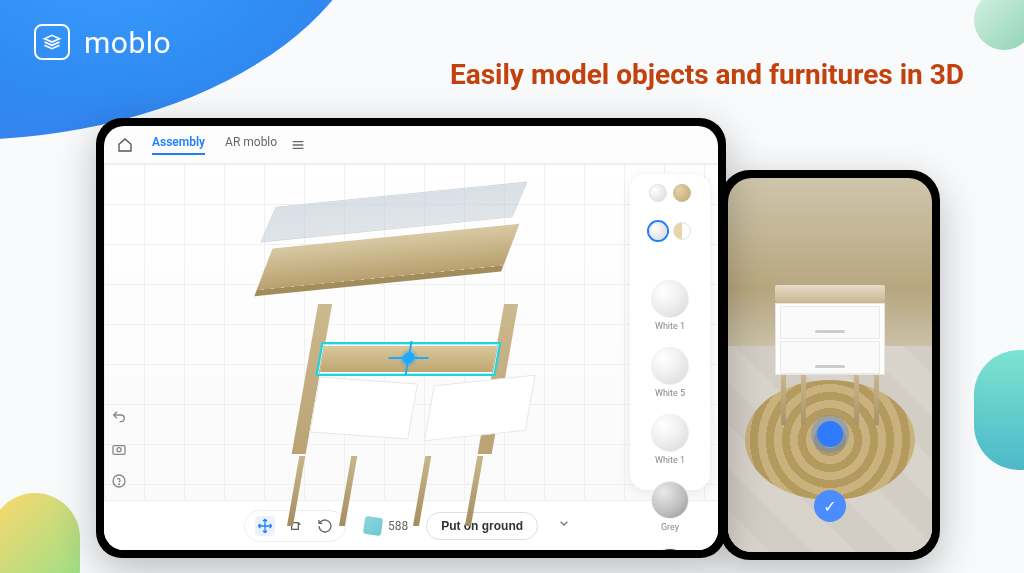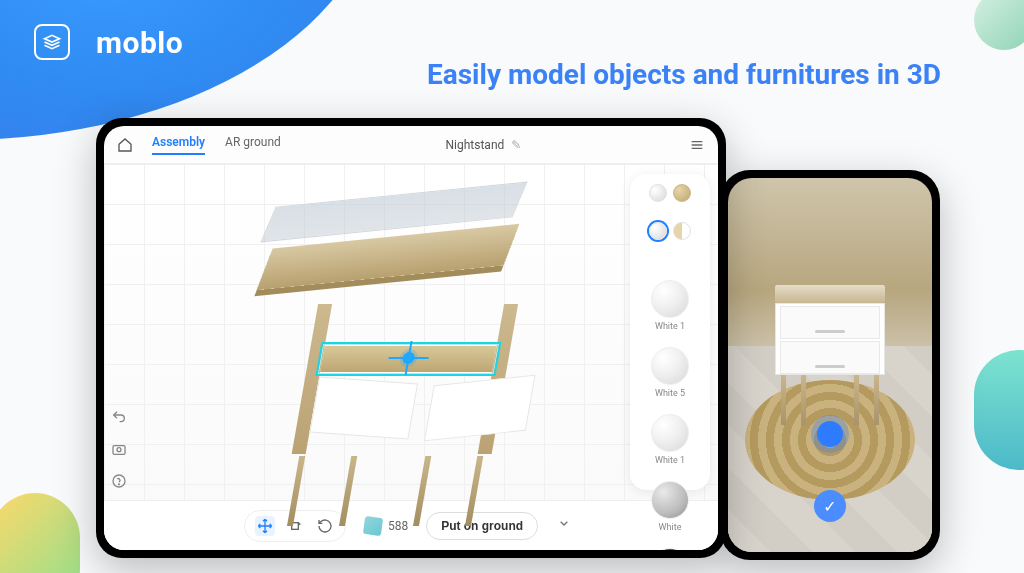--- a/index.html
+++ b/index.html
@@ -24,26 +24,26 @@
     position: absolute;
     top: 24px; left: 34px;
     display: flex; align-items: center; gap: 14px;
     color: #fff; z-index: 2;
   }
   .brand-icon {
     width: 36px; height: 36px;
     border: 2px solid #fff; border-radius: 8px;
     display: flex; align-items: center; justify-content: center;
   }
-  .brand-name { font-size: 30px; font-weight: 700; letter-spacing: .5px; margin-left: 12px; }
+  .brand-name { font-size: 30px; font-weight: 400; letter-spacing: .5px; }
   .headline {
     position: absolute;
     top: 58px; right: 60px;
-    width: 560px; text-align: center;
-    font-size: 28px; font-weight: 700; color: #3b82f6;
+    width: 560px; text-align: right;
+    font-size: 28px; font-weight: 700; color: #c2410c;
     z-index: 2;
   }
   .blob-top-right {
     position: absolute; top: -10px; right: -10px;
     width: 60px; height: 60px; border-radius: 50%;
     background: linear-gradient(135deg,#d6f0e5,#8ed3b2);
     z-index: 0;
   }
   .blob-right {
     position: absolute; right: -40px; top: 350px;
@@ -265,25 +265,21 @@
   <div class="tablet-screen">
 
     <div class="topbar">
       <div class="home-btn">
         <svg width="16" height="16" viewBox="0 0 24 24" fill="none" stroke="#555" stroke-width="2">
           <path d="M3 11 L12 3 L21 11 V21 H3 Z"></path>
         </svg>
       </div>
       <div class="tabs">
         <div class="tab active">Assembly</div>
-        <div class="tab">AR ground</div>
-      </div>
-      <div class="doc-title">
-        <span>Nightstand</span>
-        <span style="margin-left:4px;color:#aaa;">✎</span>
+        <div class="tab">AR moblo</div>
       </div>
       <div class="menu-btn">
         <svg width="16" height="16" viewBox="0 0 24 24" stroke="#666" stroke-width="2">
           <line x1="4" y1="7" x2="20" y2="7"></line>
             <line x1="4" y1="12" x2="20" y2="12"></line>
             <line x1="4" y1="17" x2="20" y2="17"></line>
         </svg>
       </div>
     </div>
 
@@ -347,21 +343,21 @@
         <div class="swatch">
           <div class="ball"></div>
           <span>White 5</span>
         </div>
         <div class="swatch">
           <div class="ball"></div>
           <span>White 1</span>
         </div>
         <div class="swatch grey">
           <div class="ball"></div>
-          <span>White</span>
+          <span>Grey</span>
         </div>
         <div class="swatch dark">
           <div class="ball"></div>
         </div>
       </div>
     </div>
 
     <div class="bottombar">
       <div class="toolgroup">
         <div class="tbtn active">

